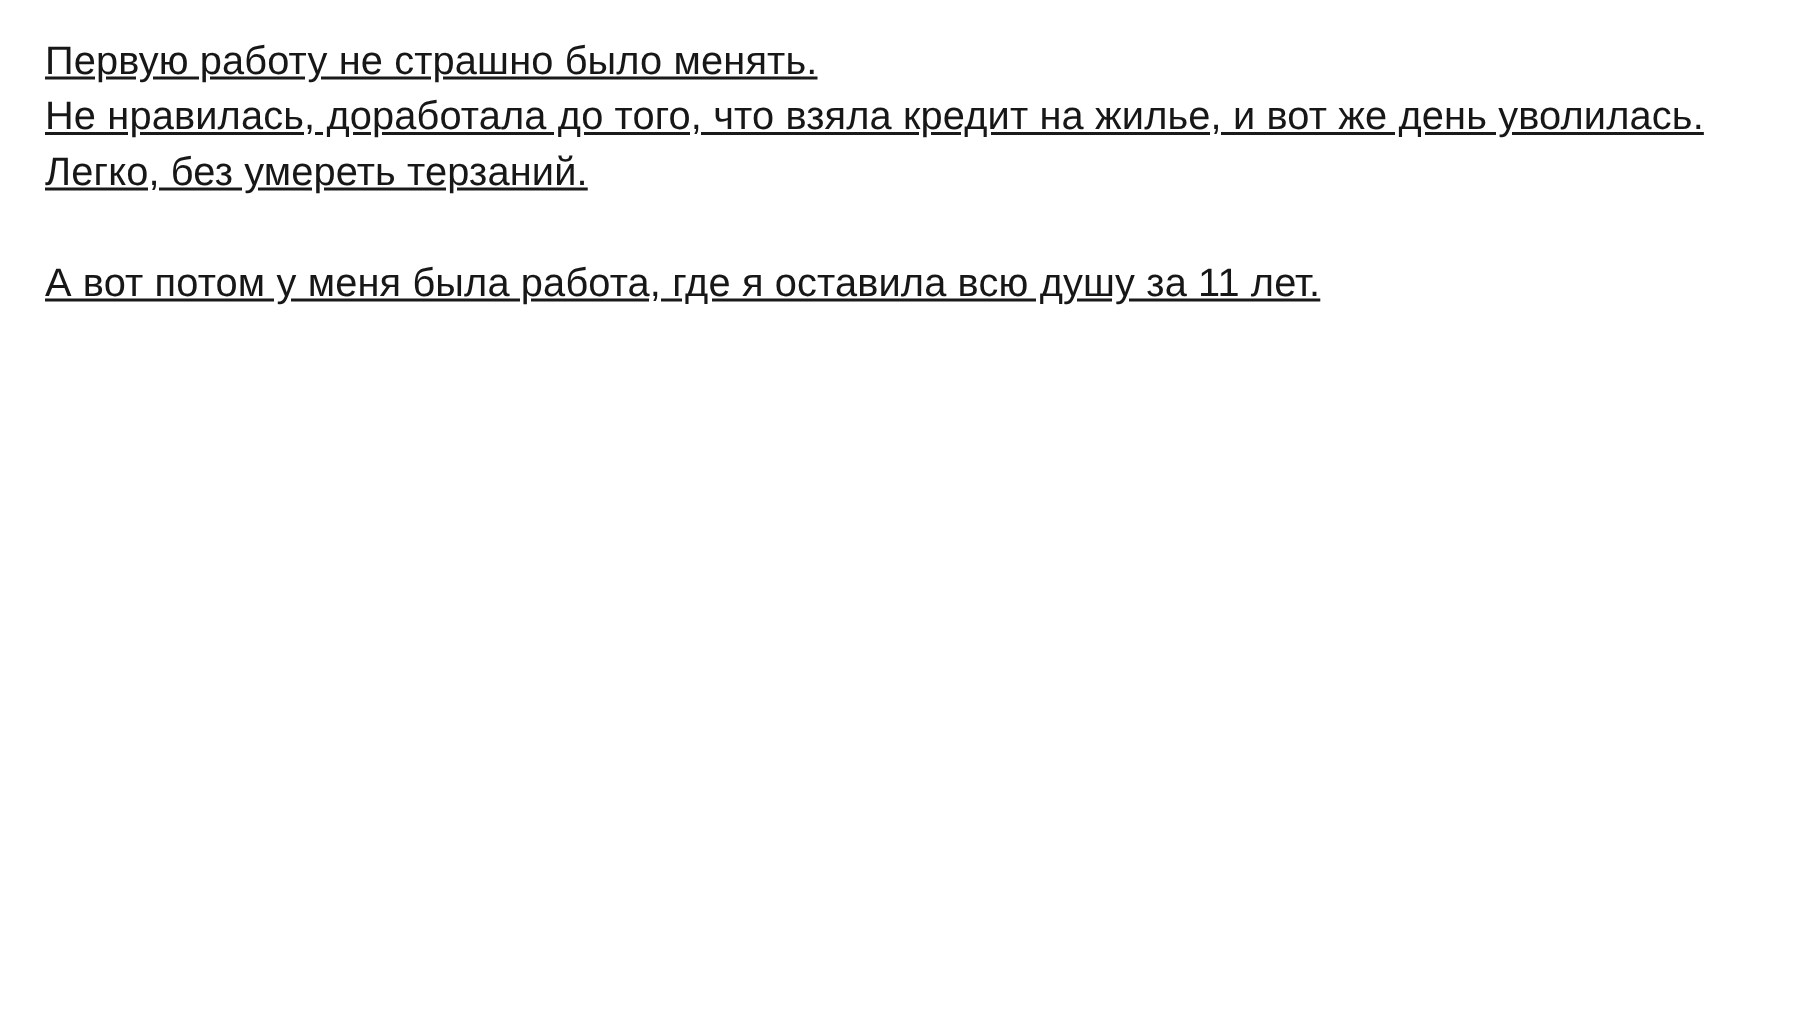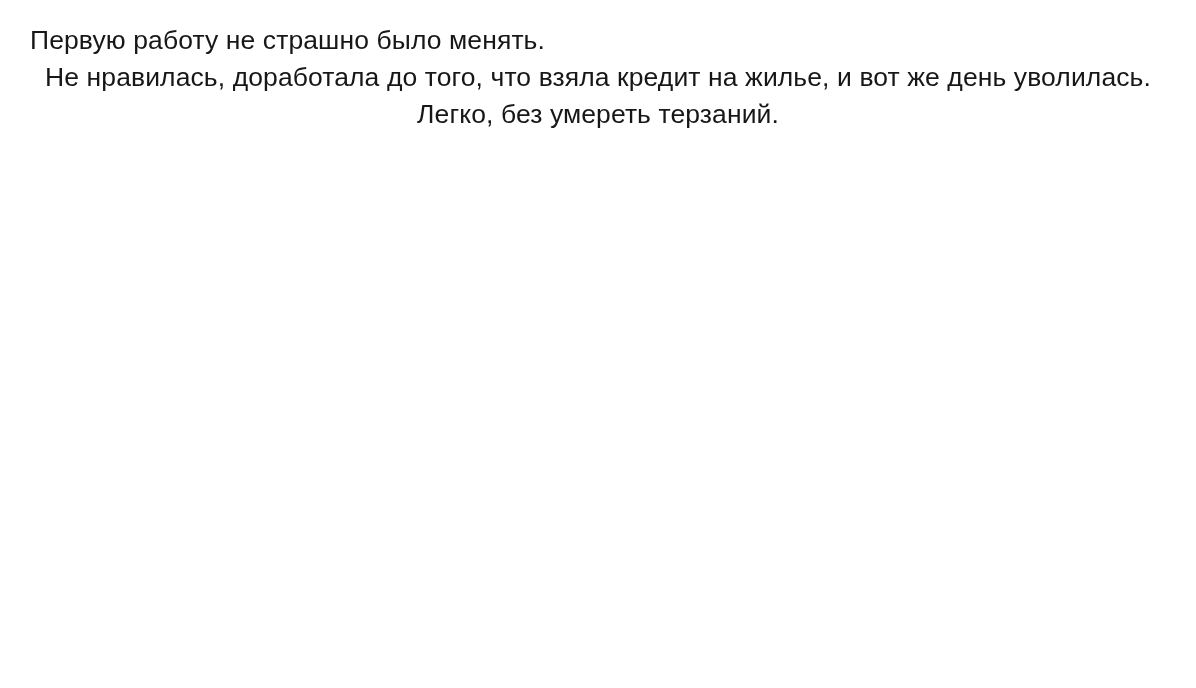--- a/index.html
+++ b/index.html
@@ -13,46 +13,47 @@
     font-family: "Liberation Sans", sans-serif;
     color: #1a1a1a;
     overflow: hidden;
   }
   .page {
     box-sizing: border-box;
     width: 1196px;
     height: 688px;
     padding: 22px 30px 0 30px;
     background: #ffffff;
+    text-decoration: underline;
   }
   .text-block {
     font-size: 26.5px;
     line-height: 37px;
     letter-spacing: 0.1px;
     color: #171717;
     font-weight: 400;
   }
   .para {
     margin: 0;
   }
   .para + .para {
     margin-top: 0;
-    text-align: center;
   }
   .spacer {
     height: 37px;
   }
 </style>
 </head>
 <body>
 
 <div class="page">
   <div class="text-block">
 
     <p class="para">Первую работу не страшно было менять.</p>
     <p class="para">Не нравилась, доработала до того, что взяла кредит на жилье, и вот же день уволилась.</p>
     <p class="para">Легко, без умереть терзаний.</p>
 
     <div class="spacer"></div>
 
+    <p class="para">А вот потом у меня была работа, где я оставила всю душу за 11 лет.</p>
 
   </div>
 </div>
 
 </body></html>

